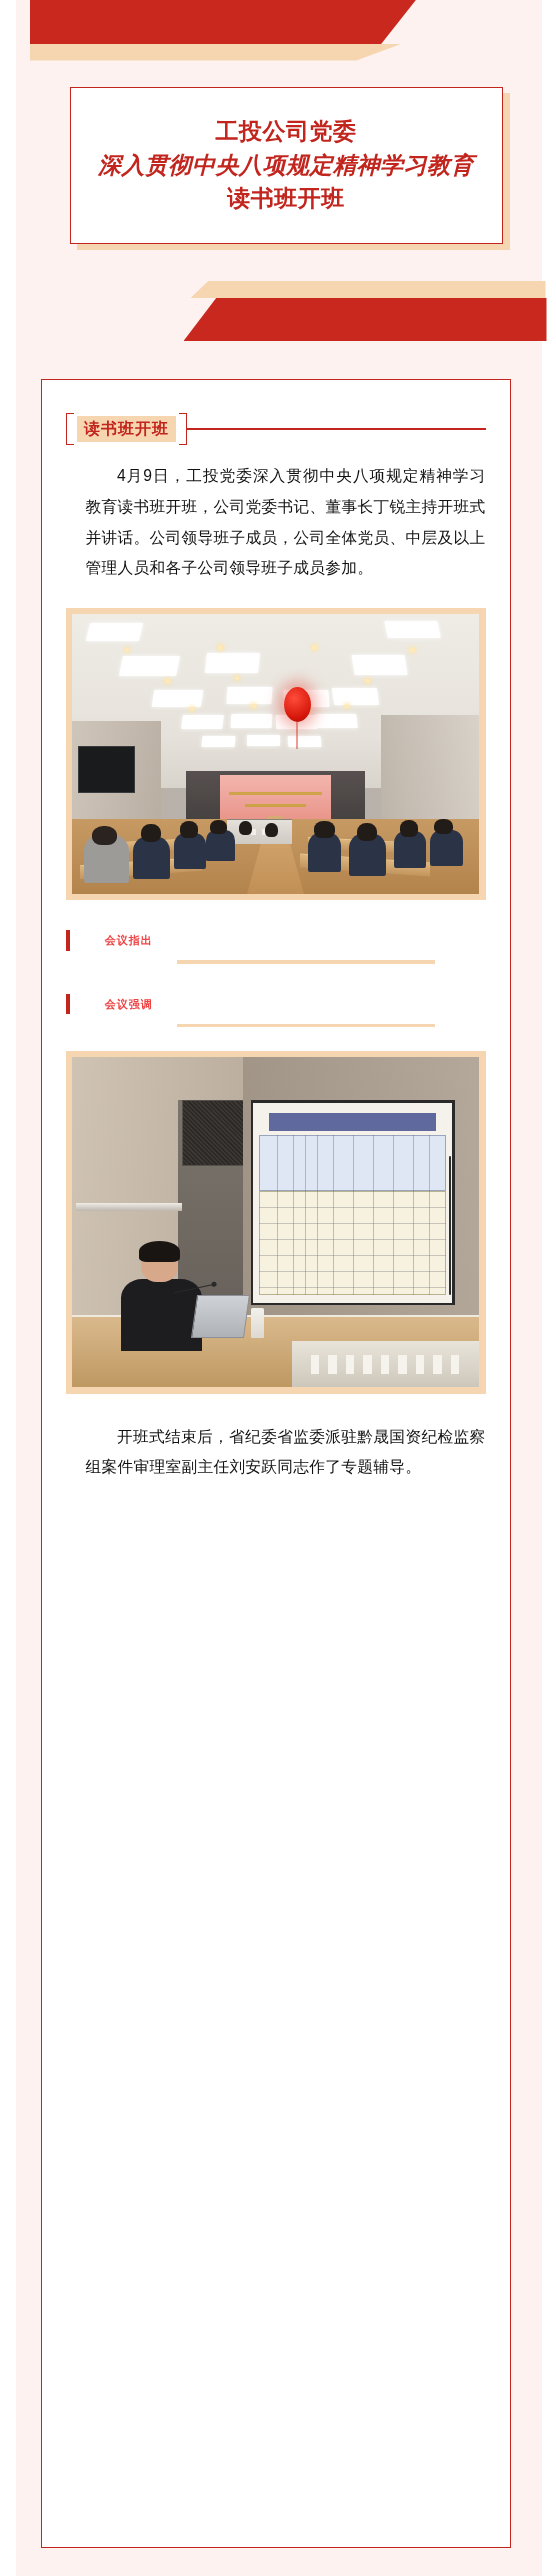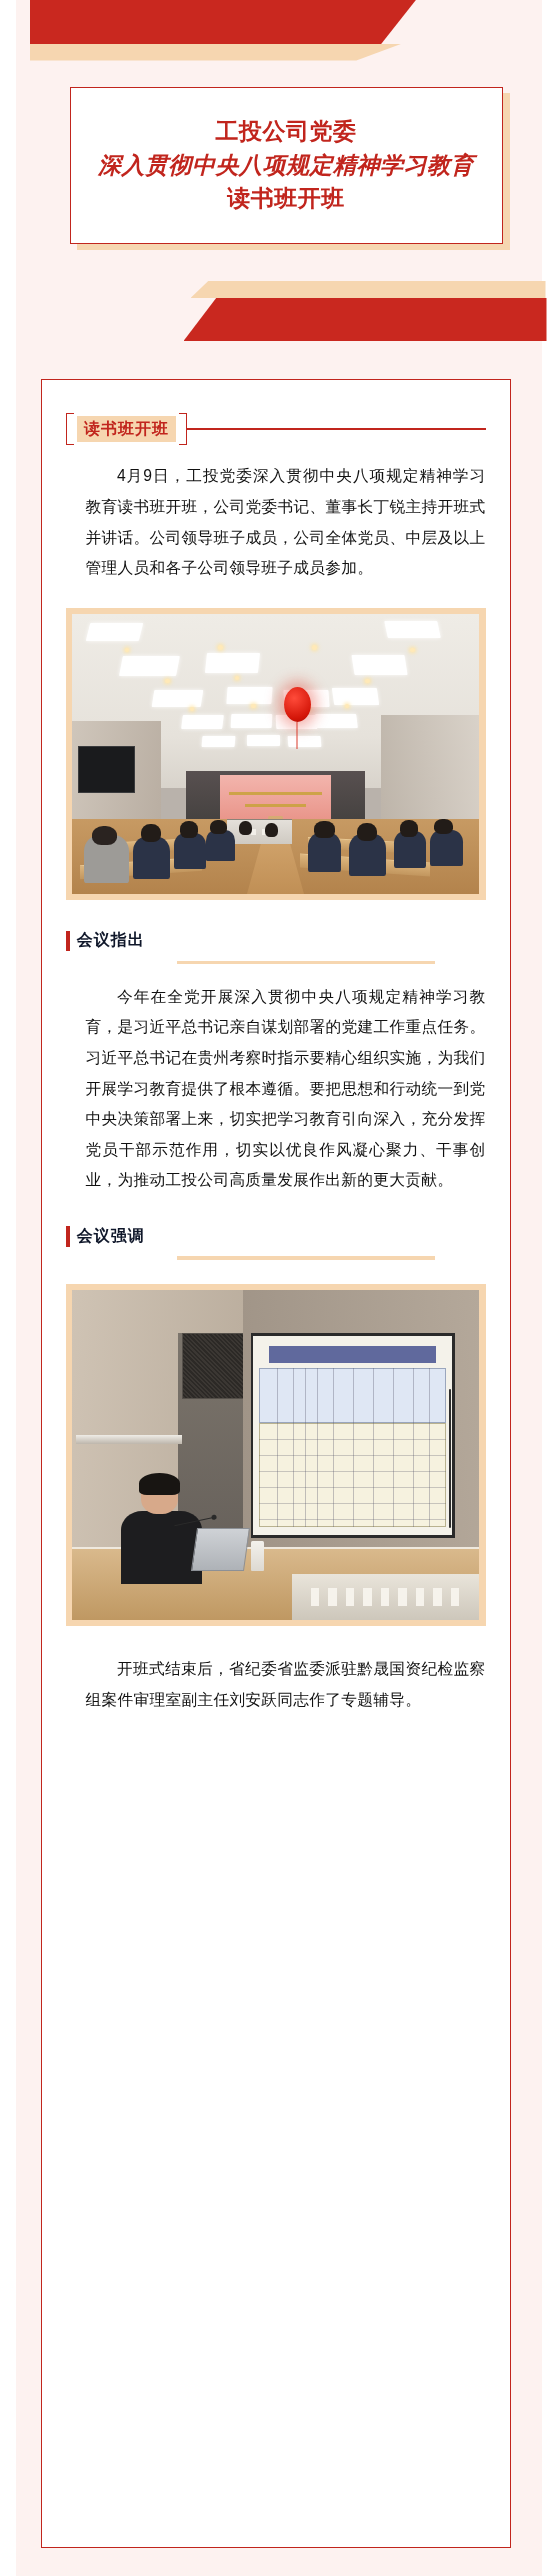--- a/index.html
+++ b/index.html
@@ -162,25 +162,26 @@
     display: flex;
     align-items: center;
   }
   .bar-mark {
     width: 4.1px;
     height: 20.6px;
     background: #c1251d;
     margin-right: 7.2px;
   }
   .bar-title {
-    font-size: 16px;
+    font-size: 11px;
     font-weight: bold;
-    color: #0f172a;
+    color: #ef4444;
     letter-spacing: 1px;
     white-space: nowrap;
+    margin-left: 28px;
   }
   .bar-underline {
     height: 3.6px;
     background: #f6d6b0;
     margin: 9.3px 0 0 111px;
     width: 258px;
   }
 
   
   .para {
@@ -511,21 +512,20 @@
         </div>
       </div>
 
       <div class="bar-head">
         <div class="bar-head-row">
           <div class="bar-mark"></div>
           <div class="bar-title">会议指出</div>
         </div>
         <div class="bar-underline"></div>
       </div>
-      <p class="para tight">今年在全党开展深入贯彻中央八项规定精神学习教育，是习近平总书记亲自谋划部署的党建工作重点任务。习近平总书记在贵州考察时指示要精心组织实施，为我们开展学习教育提供了根本遵循。要把思想和行动统一到党中央决策部署上来，切实把学习教育引向深入，充分发挥党员干部示范作用，切实以优良作风凝心聚力、干事创业，为推动工投公司高质量发展作出新的更大贡献。</p>
 
       <div class="bar-head">
         <div class="bar-head-row">
           <div class="bar-mark"></div>
           <div class="bar-title">会议强调</div>
         </div>
         <div class="bar-underline"></div>
       </div>
 
       <div class="photo-block">

